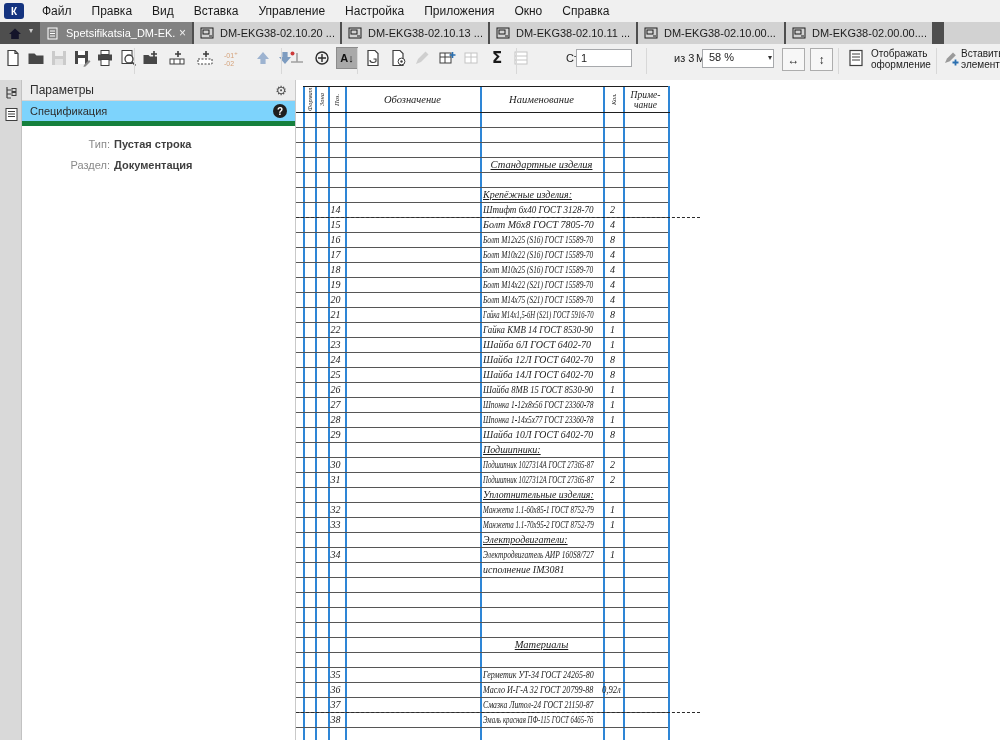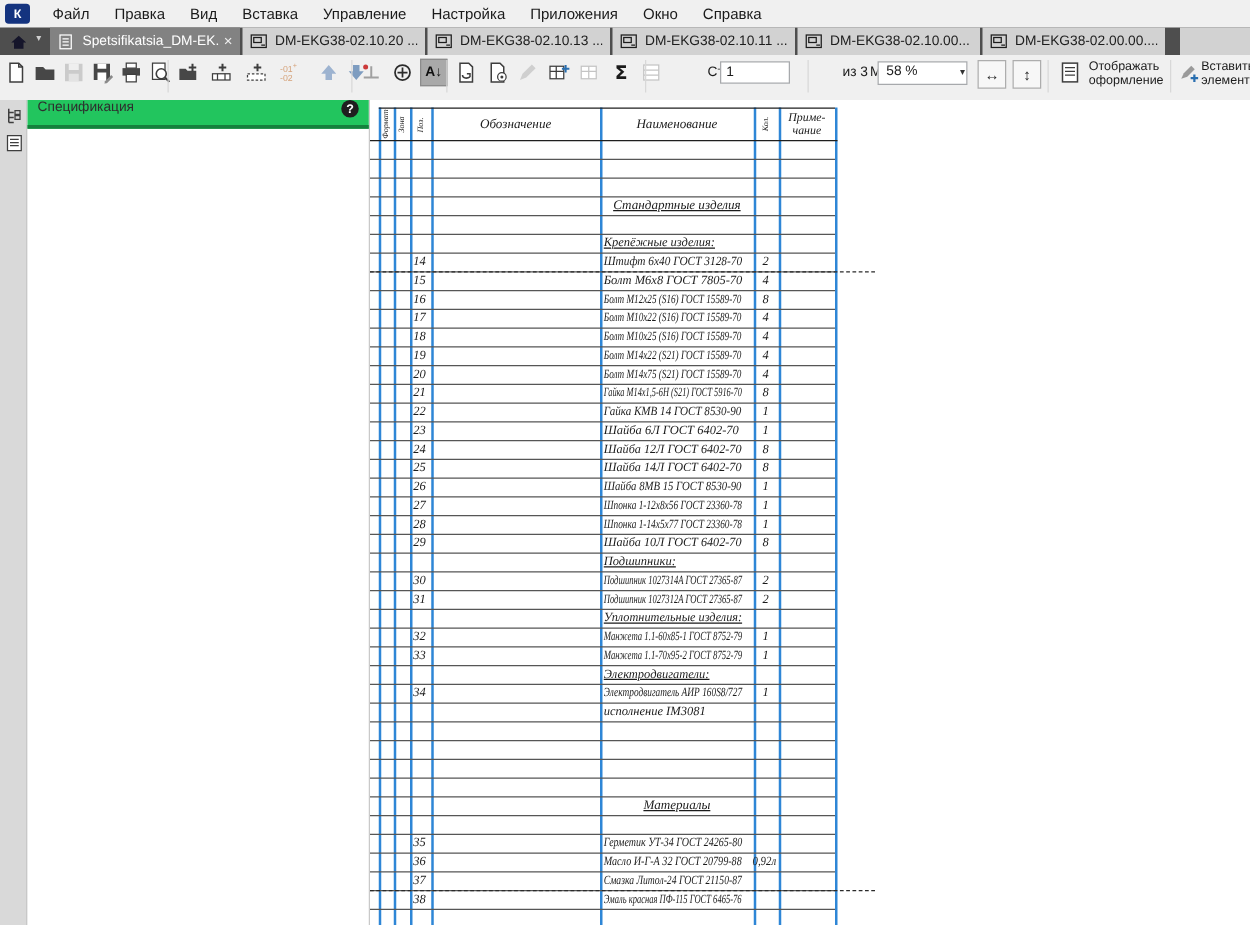--- a/index.html
+++ b/index.html
@@ -45,21 +45,21 @@
   .sigma{font-size:15px;font-weight:bold;color:#1a1a1a;font-family:"DejaVu Sans",sans-serif;}
   .numbering{position:absolute;top:5px;width:32px;font-size:7px;line-height:8px;color:#d5a27a;text-align:left;padding-left:2px;}
 
   
   .strip{position:absolute;left:0;top:80px;width:22px;height:660px;background:#d9d9d9;border-right:1px solid #c2c2c2;box-sizing:border-box;}
   .stripbtn{width:20px;height:20px;margin:2px 0 0 1px;display:flex;align-items:center;justify-content:center;}
   .panel{position:absolute;left:22px;top:80px;width:274px;height:660px;background:#fff;border-right:1px solid #c9c9c9;box-sizing:border-box;}
   .panelhdr{height:20px;background:#ededed;border-bottom:1px solid #d5d5d5;display:flex;align-items:center;padding:0 8px;}
   .paneltitle{font-size:12px;color:#2e2e2e;flex:1;}
   .gearicon{font-size:13px;color:#555;font-family:"DejaVu Sans",sans-serif;}
-  .panelsub{height:20px;background:#22c55e;border-bottom:3px solid #15803d;display:flex;align-items:flex-start;padding:0 8px;}
+  .panelsub{height:20px;background:#7dd3fc;border-bottom:5px solid #15803d;display:flex;align-items:center;padding:0 8px;}
   .panelsubtitle{font-size:11px;color:#2e2e2e;flex:1;}
   .helpicon{width:14px;height:14px;border-radius:50%;background:#1f1f1f;color:#fff;font-size:10px;font-weight:bold;
             display:flex;align-items:center;justify-content:center;}
   .infohdr{margin-top:26px;text-align:center;font-size:12px;font-weight:bold;color:#333;}
   .infohdr .chev{font-weight:normal;color:#555;margin-right:6px;font-size:10px;}
   .pfields{margin-top:12px;}
   .pfield{display:flex;margin:0 0 9px 0;font-size:11px;}
   .plabel{width:92px;text-align:right;color:#8a8a8a;padding-right:4px;box-sizing:border-box;}
   .pvalue{color:#3f3f3f;font-weight:bold;}
 
@@ -371,24 +371,38 @@
       <svg width="15" height="15" viewBox="0 0 15 15">
           <rect x="2" y="1.5" width="11" height="12" fill="#fff" stroke="#3e3e3e"></rect>
           <line x1="4" y1="4.5" x2="11" y2="4.5" stroke="#3e3e3e"></line>
           <line x1="4" y1="7" x2="11" y2="7" stroke="#3e3e3e"></line>
           <line x1="4" y1="9.5" x2="11" y2="9.5" stroke="#3e3e3e"></line>
         </svg>
     </div>
   </div>
 
   <div class="panel">
+    <div class="panelhdr">
+      <span class="paneltitle">Параметры</span>
+      <span class="gearicon">⚙</span>
+    </div>
     <div class="panelsub">
       <span class="panelsubtitle">Спецификация</span>
       <span class="helpicon">?</span>
     </div>
+    <div class="pfields">
+        <div class="pfield">
+          <span class="plabel">Тип:</span>
+          <span class="pvalue">Пустая строка</span>
+        </div>
+        <div class="pfield">
+          <span class="plabel">Раздел:</span>
+          <span class="pvalue">Документация</span>
+        </div>
+      </div>
   </div>
 
   <div class="doc">
 
     <div class="vl" style="left:7px"></div>
     <div class="vl" style="left:19px"></div>
     <div class="vl" style="left:32px"></div>
     <div class="vl" style="left:49px"></div>
     <div class="vl" style="left:184px"></div>
     <div class="vl" style="left:307px"></div>

